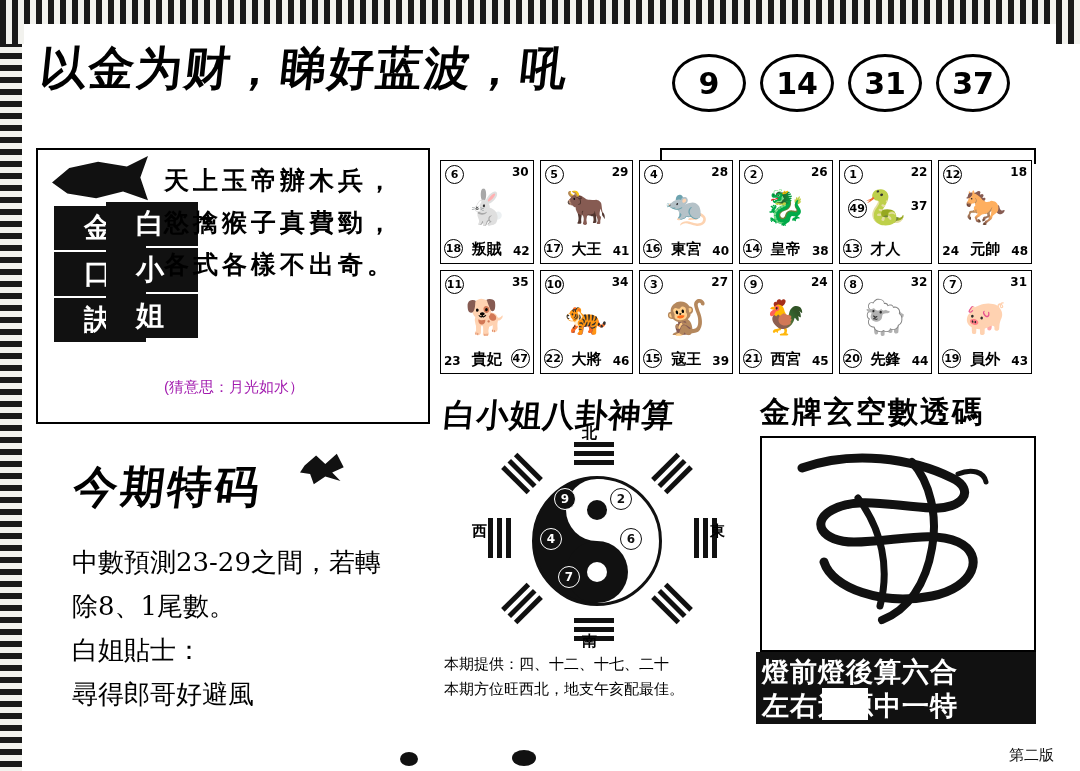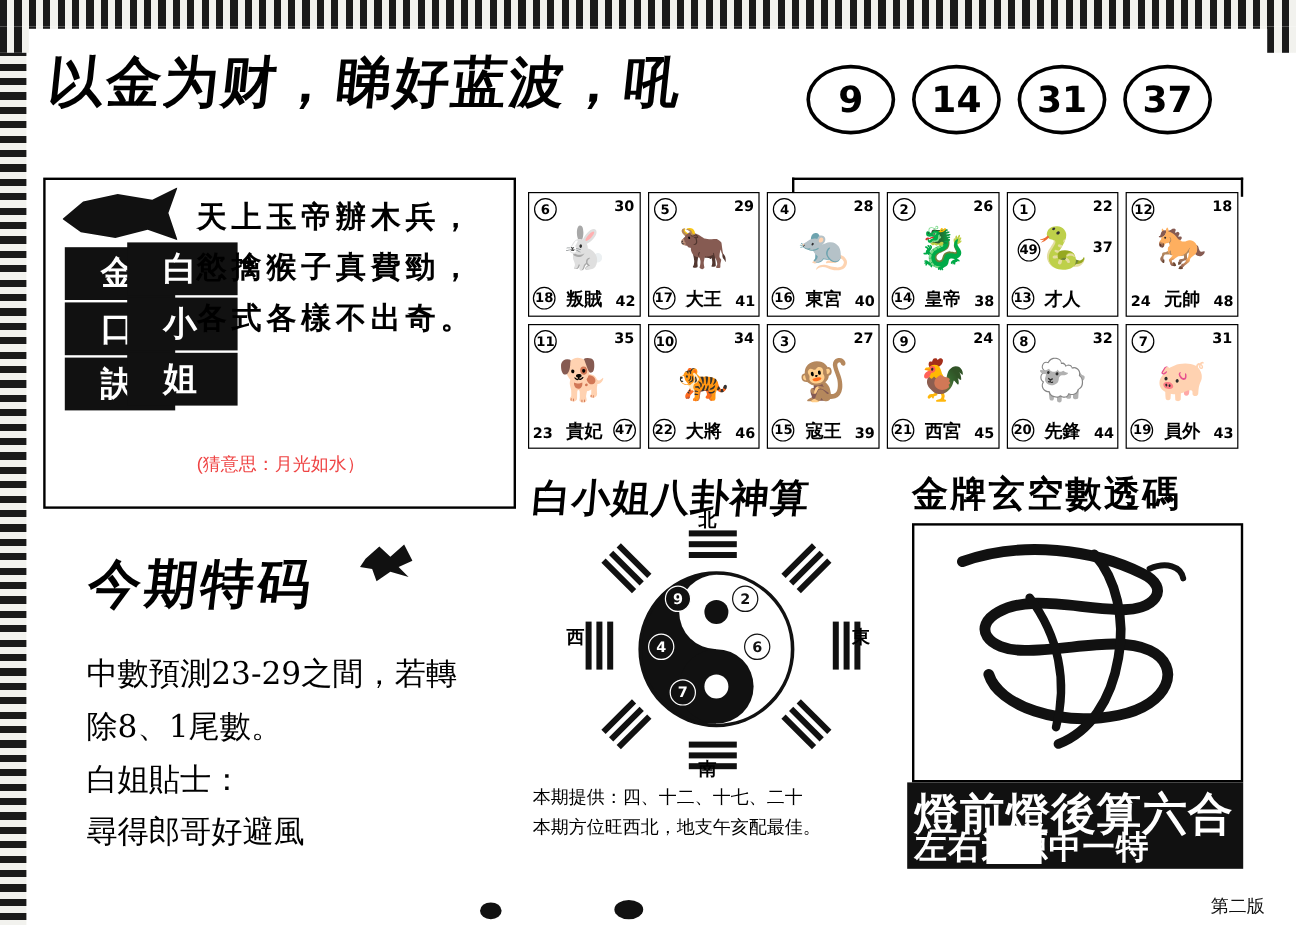--- a/index.html
+++ b/index.html
@@ -64,21 +64,21 @@
     letter-spacing:4px;
   }
   .seal-char.inv{background:#111;color:#fff;}
   .poem-lines{
     position:absolute;left:126px;top:10px;width:256px;
     font-size:25px;line-height:42px;color:#000;font-weight:bold;
     font-family:"DejaVu Serif","Liberation Serif",serif;
     letter-spacing:4px;
   }
   .poem-note{
-    position:absolute;left:126px;top:228px;font-size:15px;color:#ef4444;
+    position:absolute;left:126px;top:228px;font-size:15px;color:#a21caf;
     font-family:Liberation Sans, sans-serif;
   }
 
   
   .zodiac{
     position:absolute;left:440px;top:160px;width:592px;
     display:grid;grid-template-columns:repeat(6,1fr);gap:6px;
   }
   .z-cell{
     border:1.5px solid #000;height:102px;position:relative;background:#fff;
@@ -162,21 +162,21 @@
   
   .brush-box{
     position:absolute;left:760px;top:436px;width:272px;height:212px;
     border:2px solid #000;background:#fff;overflow:hidden;
   }
   .brush-svg{position:absolute;left:0;top:0;}
   .bottom-banner{
     position:absolute;left:756px;top:652px;width:280px;height:72px;
     background:#111;color:#fff;
   }
-  .bb-l1{position:absolute;left:6px;top:2px;font-size:37px;font-weight:bold;letter-spacing:1px;
+  .bb-l1{position:absolute;left:6px;top:2px;font-size:27px;font-weight:bold;letter-spacing:1px;
     font-family:"DejaVu Serif","Liberation Serif",serif;white-space:nowrap;}
   .bb-l2{position:absolute;left:6px;top:36px;font-size:27px;font-weight:bold;letter-spacing:1px;
     font-family:"DejaVu Serif","Liberation Serif",serif;white-space:nowrap;}
   .bb-white{position:absolute;left:66px;top:36px;width:46px;height:32px;background:#fff;}
 
   .page-no{
     position:absolute;right:26px;bottom:6px;font-size:15px;color:#111;
     font-family:"DejaVu Serif","Liberation Serif",serif;
   }
   .blot{position:absolute;background:#111;border-radius:50%;}

